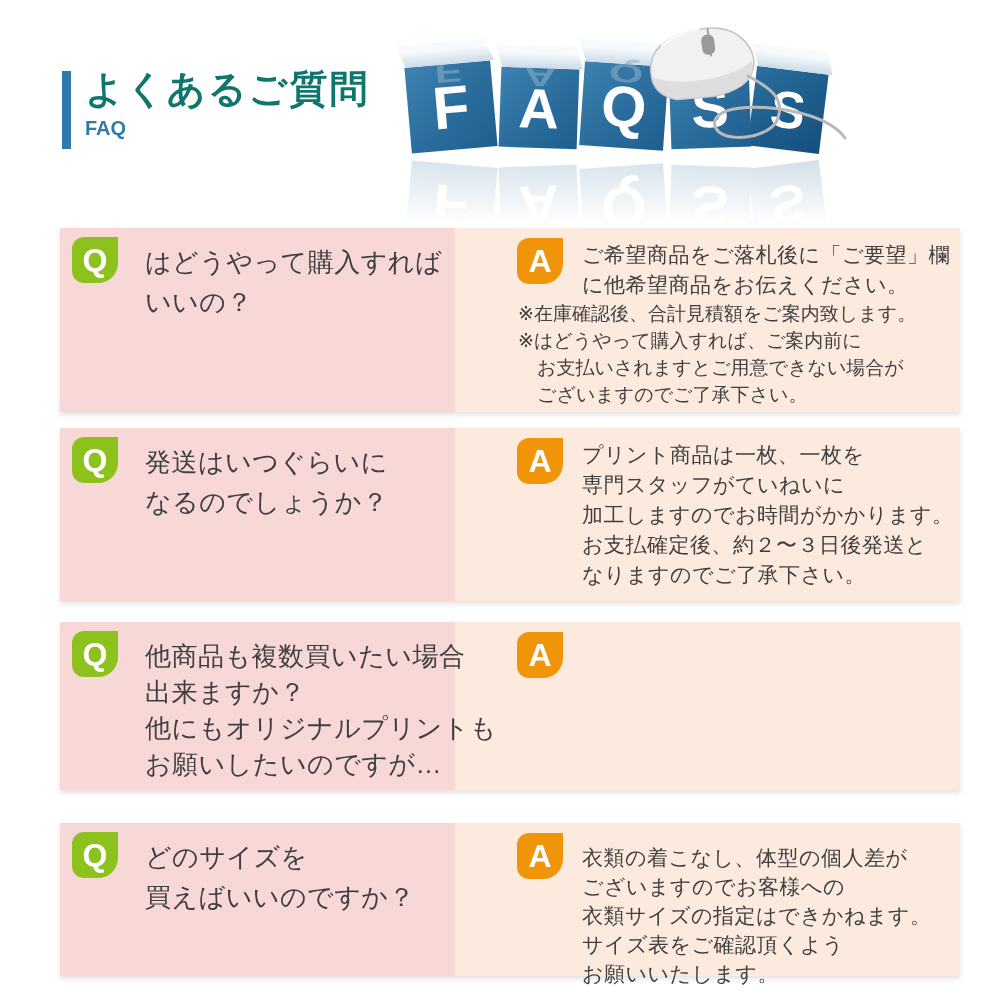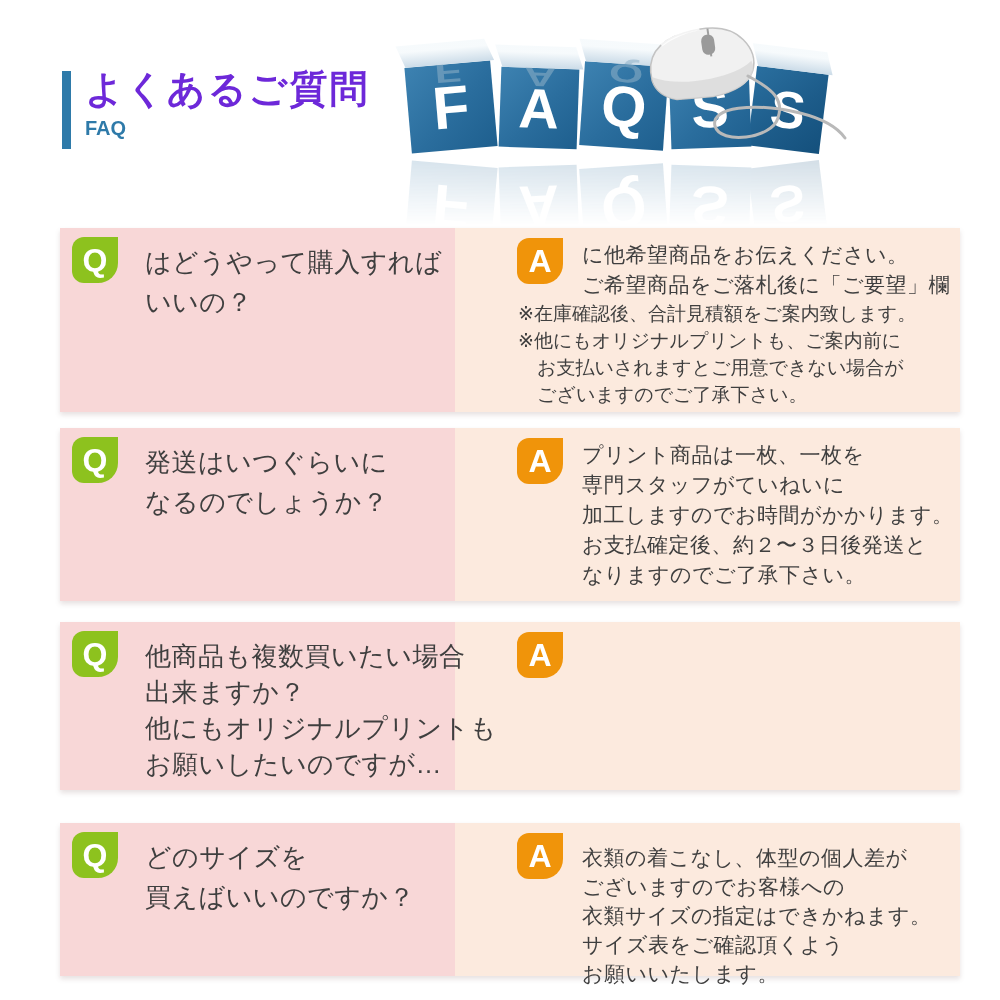--- a/index.html
+++ b/index.html
@@ -5,21 +5,21 @@
   html,body{margin:0;padding:0;}
   body{
     width:1000px;height:1000px;position:relative;overflow:hidden;
     background:#ffffff;
     font-family:"Liberation Sans","DejaVu Sans",sans-serif;
     color:#3f3f3f;
   }
   
   .title-block{position:absolute;left:62px;top:66px;}
   .title-bar{position:absolute;left:0;top:5px;width:9px;height:78px;background:#2e7aa9;}
-  .title-main{margin-left:23px;font-size:38px;font-weight:bold;color:#6d28d9;letter-spacing:2px;line-height:46px;}
+  .title-main{margin-left:23px;font-size:38px;font-weight:bold;color:#0f766e;letter-spacing:2px;line-height:46px;}
   .title-sub{margin-left:23px;font-size:20px;font-weight:bold;color:#2e7aa9;line-height:32px;}
 
   
   .graphic{position:absolute;left:400px;top:30px;width:580px;height:230px;}
   .cube-row{position:absolute;left:0;top:0;width:440px;height:130px;}
   .cube{
     position:absolute;display:flex;align-items:center;justify-content:center;
     color:#fff;font-weight:bold;
     background:linear-gradient(135deg,#3d82b1 0%,#2a6d9d 55%,#1e5f8e 100%);
   }
@@ -139,24 +139,24 @@
 <div class="faq-row row1">
   <div class="qbanner"></div>
   <div class="apanel"></div>
   <div class="badge badge-q">Q</div>
   <div class="qtext">
     <div class="qline">はどうやって購入すれば</div>
     <div class="qline">いいの？</div>
   </div>
   <div class="badge badge-a">A</div>
   <div class="atext">
+    <div class="aline">ご希望商品をご落札後に「ご要望」欄</div>
     <div class="aline">に他希望商品をお伝えください。</div>
-    <div class="aline">ご希望商品をご落札後に「ご要望」欄</div>
     <div class="aline note">※在庫確認後、合計見積額をご案内致します。</div>
-    <div class="aline note">※他にもオリジナルプリントも、ご案内前に</div>
+    <div class="aline note">※はどうやって購入すれば、ご案内前に</div>
     <div class="aline note">　お支払いされますとご用意できない場合が</div>
     <div class="aline note">　ございますのでご了承下さい。</div>
   </div>
 </div>
 
 <div class="faq-row row2">
   <div class="qbanner"></div>
   <div class="apanel"></div>
   <div class="badge badge-q">Q</div>
   <div class="qtext">

